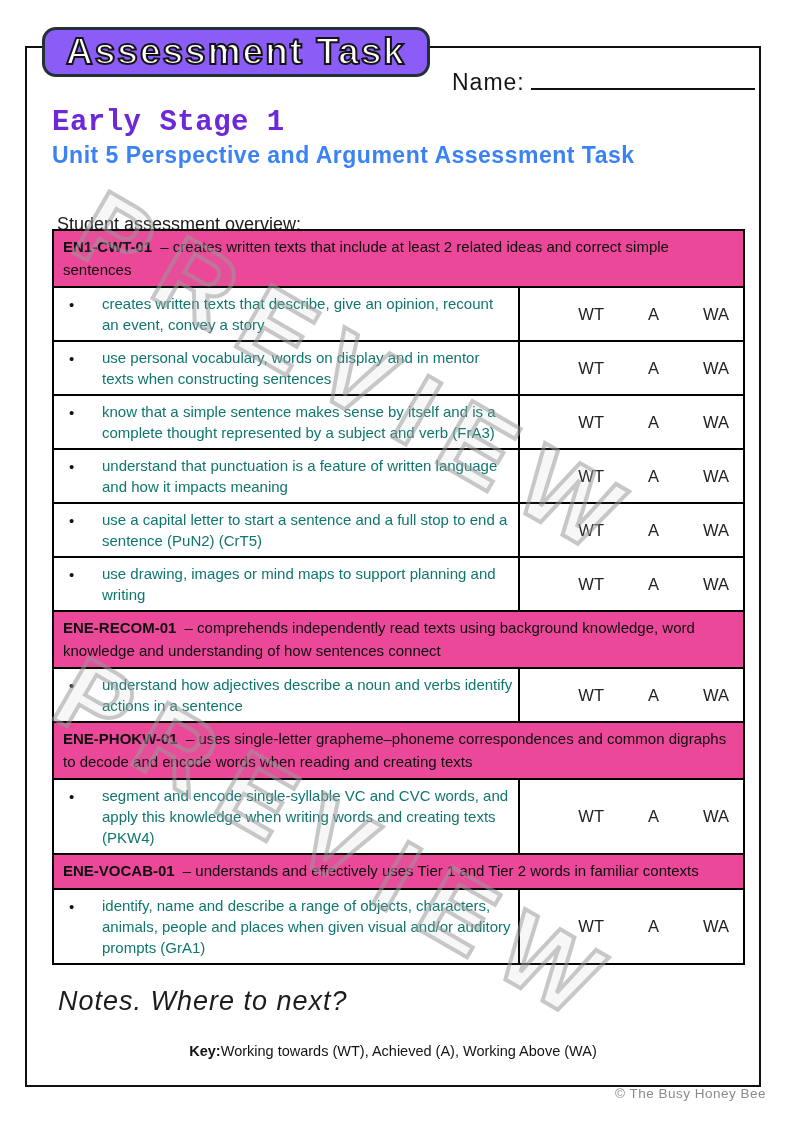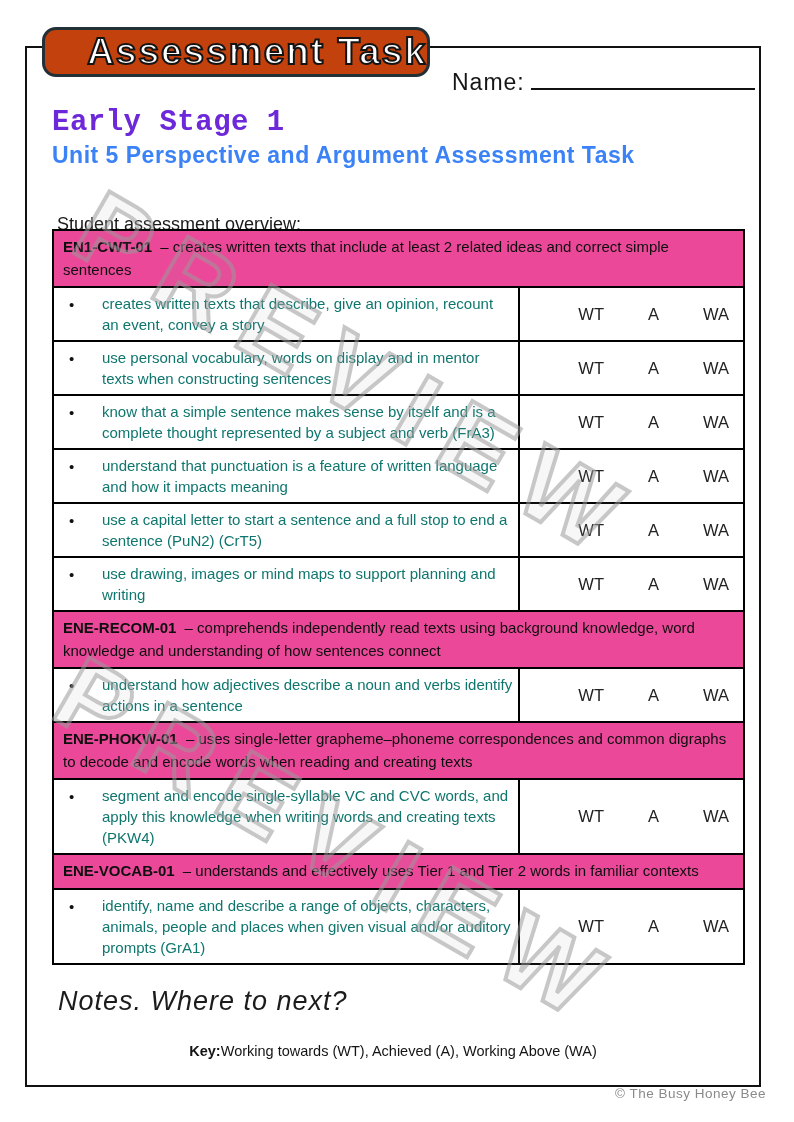--- a/index.html
+++ b/index.html
@@ -21,24 +21,24 @@
     left: 25px; top: 46px;
     width: 736px; height: 1041px;
     border: 2px solid #111;
   }
 
   
   .banner {
     position: absolute;
     left: 42px; top: 27px;
     width: 388px; height: 50px;
-    background: #c2410c;
+    background: #8b5cf6;
     border: 3px solid #223037;
     border-radius: 14px;
-    display: flex; align-items: center; justify-content: flex-end;
+    display: flex; align-items: center; justify-content: center;
     z-index: 3;
   }
   .banner-text {
     font-size: 37px;
     font-weight: 700;
     letter-spacing: 2px;
     color: #fff;
     -webkit-text-stroke: 2px #141414;
     white-space: nowrap;
   }

